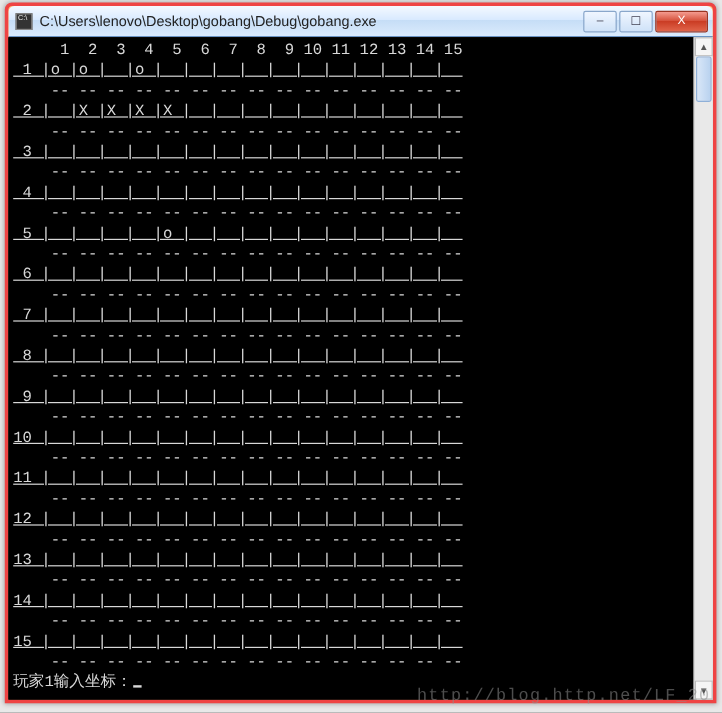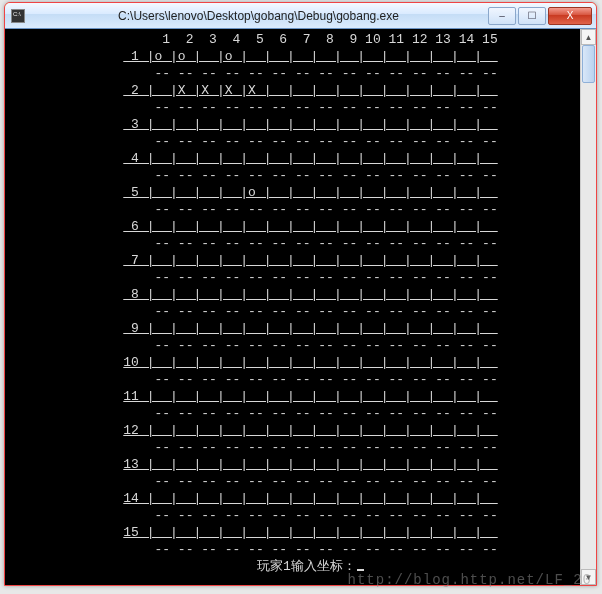--- a/index.html
+++ b/index.html
@@ -11,26 +11,25 @@
     overflow: hidden;
     position: relative;
   }
   .window {
     position: absolute;
     top: 2px;
     left: 4px;
     width: 593px;
     height: 584px;
     background: #fdba74;
-    border: 1px solid #ef4444;
+    border: 3px solid #ef4444;
     border-radius: 6px 6px 0 0;
     box-shadow: 0 0 4px rgba(0,0,0,0.3);
     display: flex;
     flex-direction: column;
-    text-align: center;
   }
   .titlebar {
     height: 26px;
     background: linear-gradient(to bottom, #f4f9ff 0%, #d9eaff 45%, #c5ddf6 46%, #dbebfd 100%);
     border-bottom: 1px solid #6a93c4;
     display: flex;
     align-items: center;
     padding: 0 4px 0 6px;
     border-radius: 5px 5px 0 0;
   }
@@ -80,21 +79,20 @@
     width: 44px;
     background: linear-gradient(to bottom,#f49b8f,#d6533d 45%,#c93a22 46%,#e0644a);
     border-color: #9a3523;
     color: #fff;
   }
   .client {
     flex: 1;
     background: #000;
     position: relative;
     display: flex;
-    padding-left: 36px;
   }
   .console {
     flex: 1;
     background: #000;
     color: #d8d8d8;
     font-family: "NSimSun","SimSun","Courier New",monospace;
     font-size: 13px;
     line-height: 17px;
     padding: 2px 4px;
     white-space: pre;

